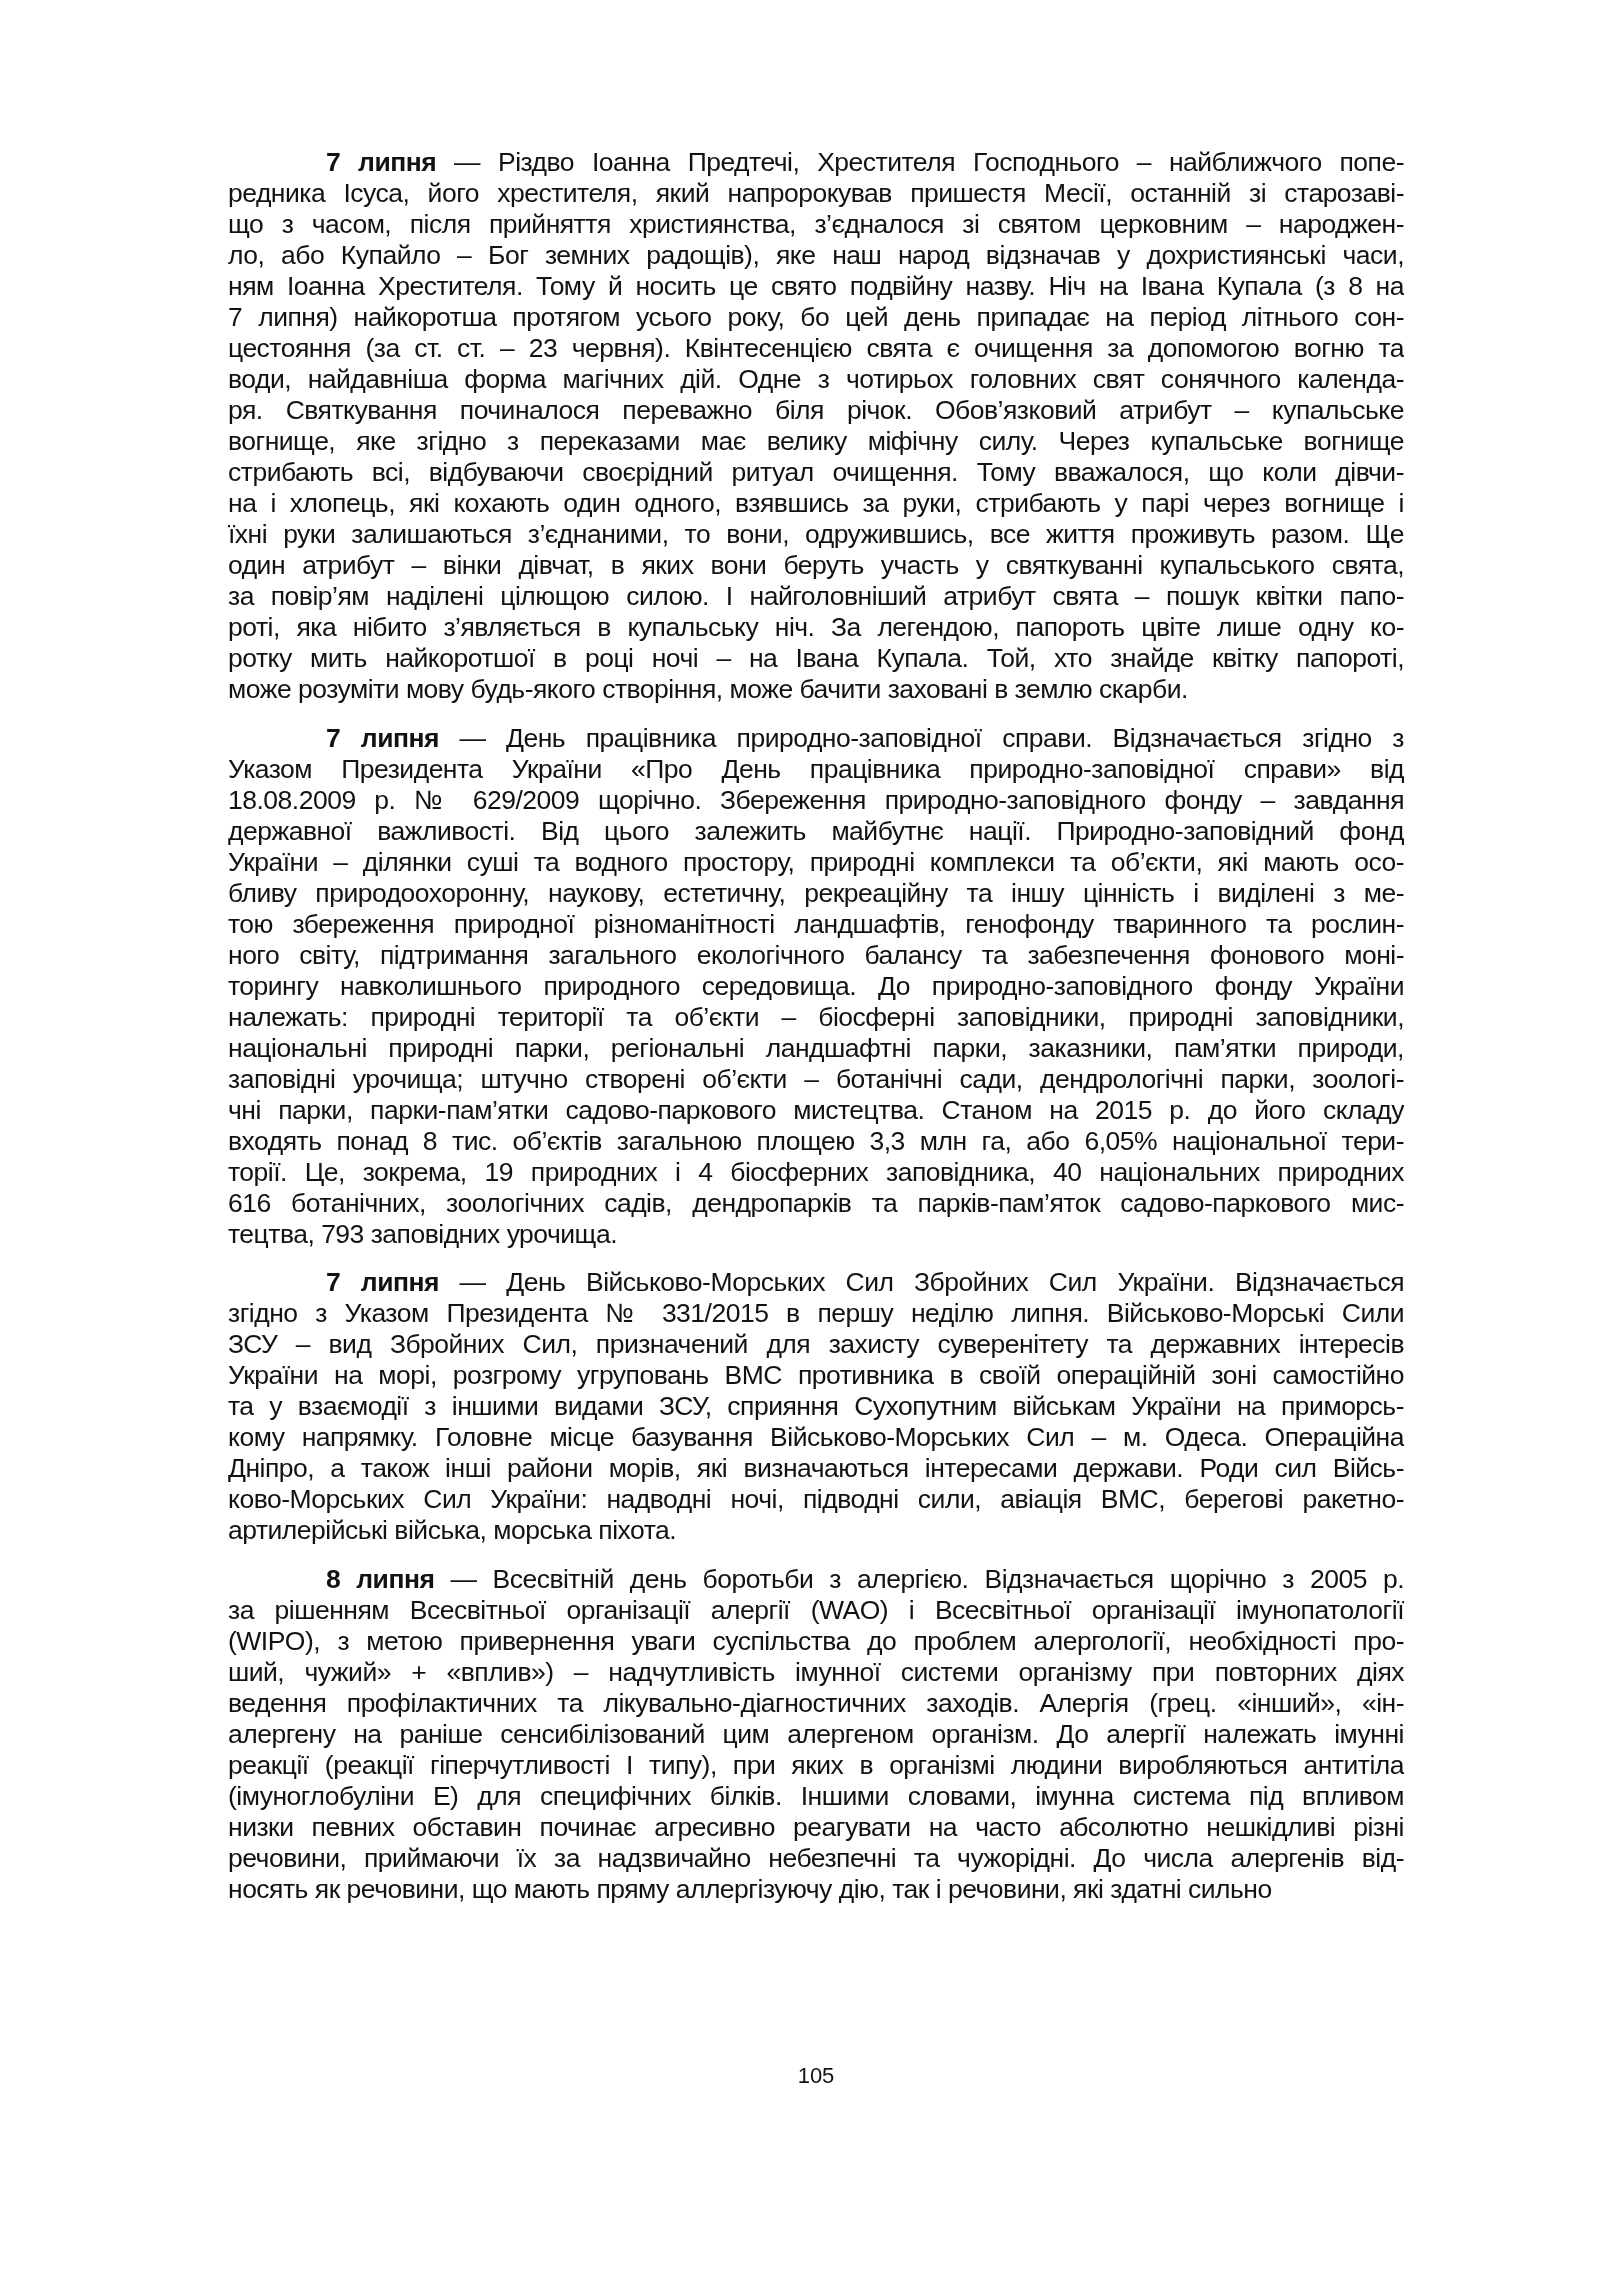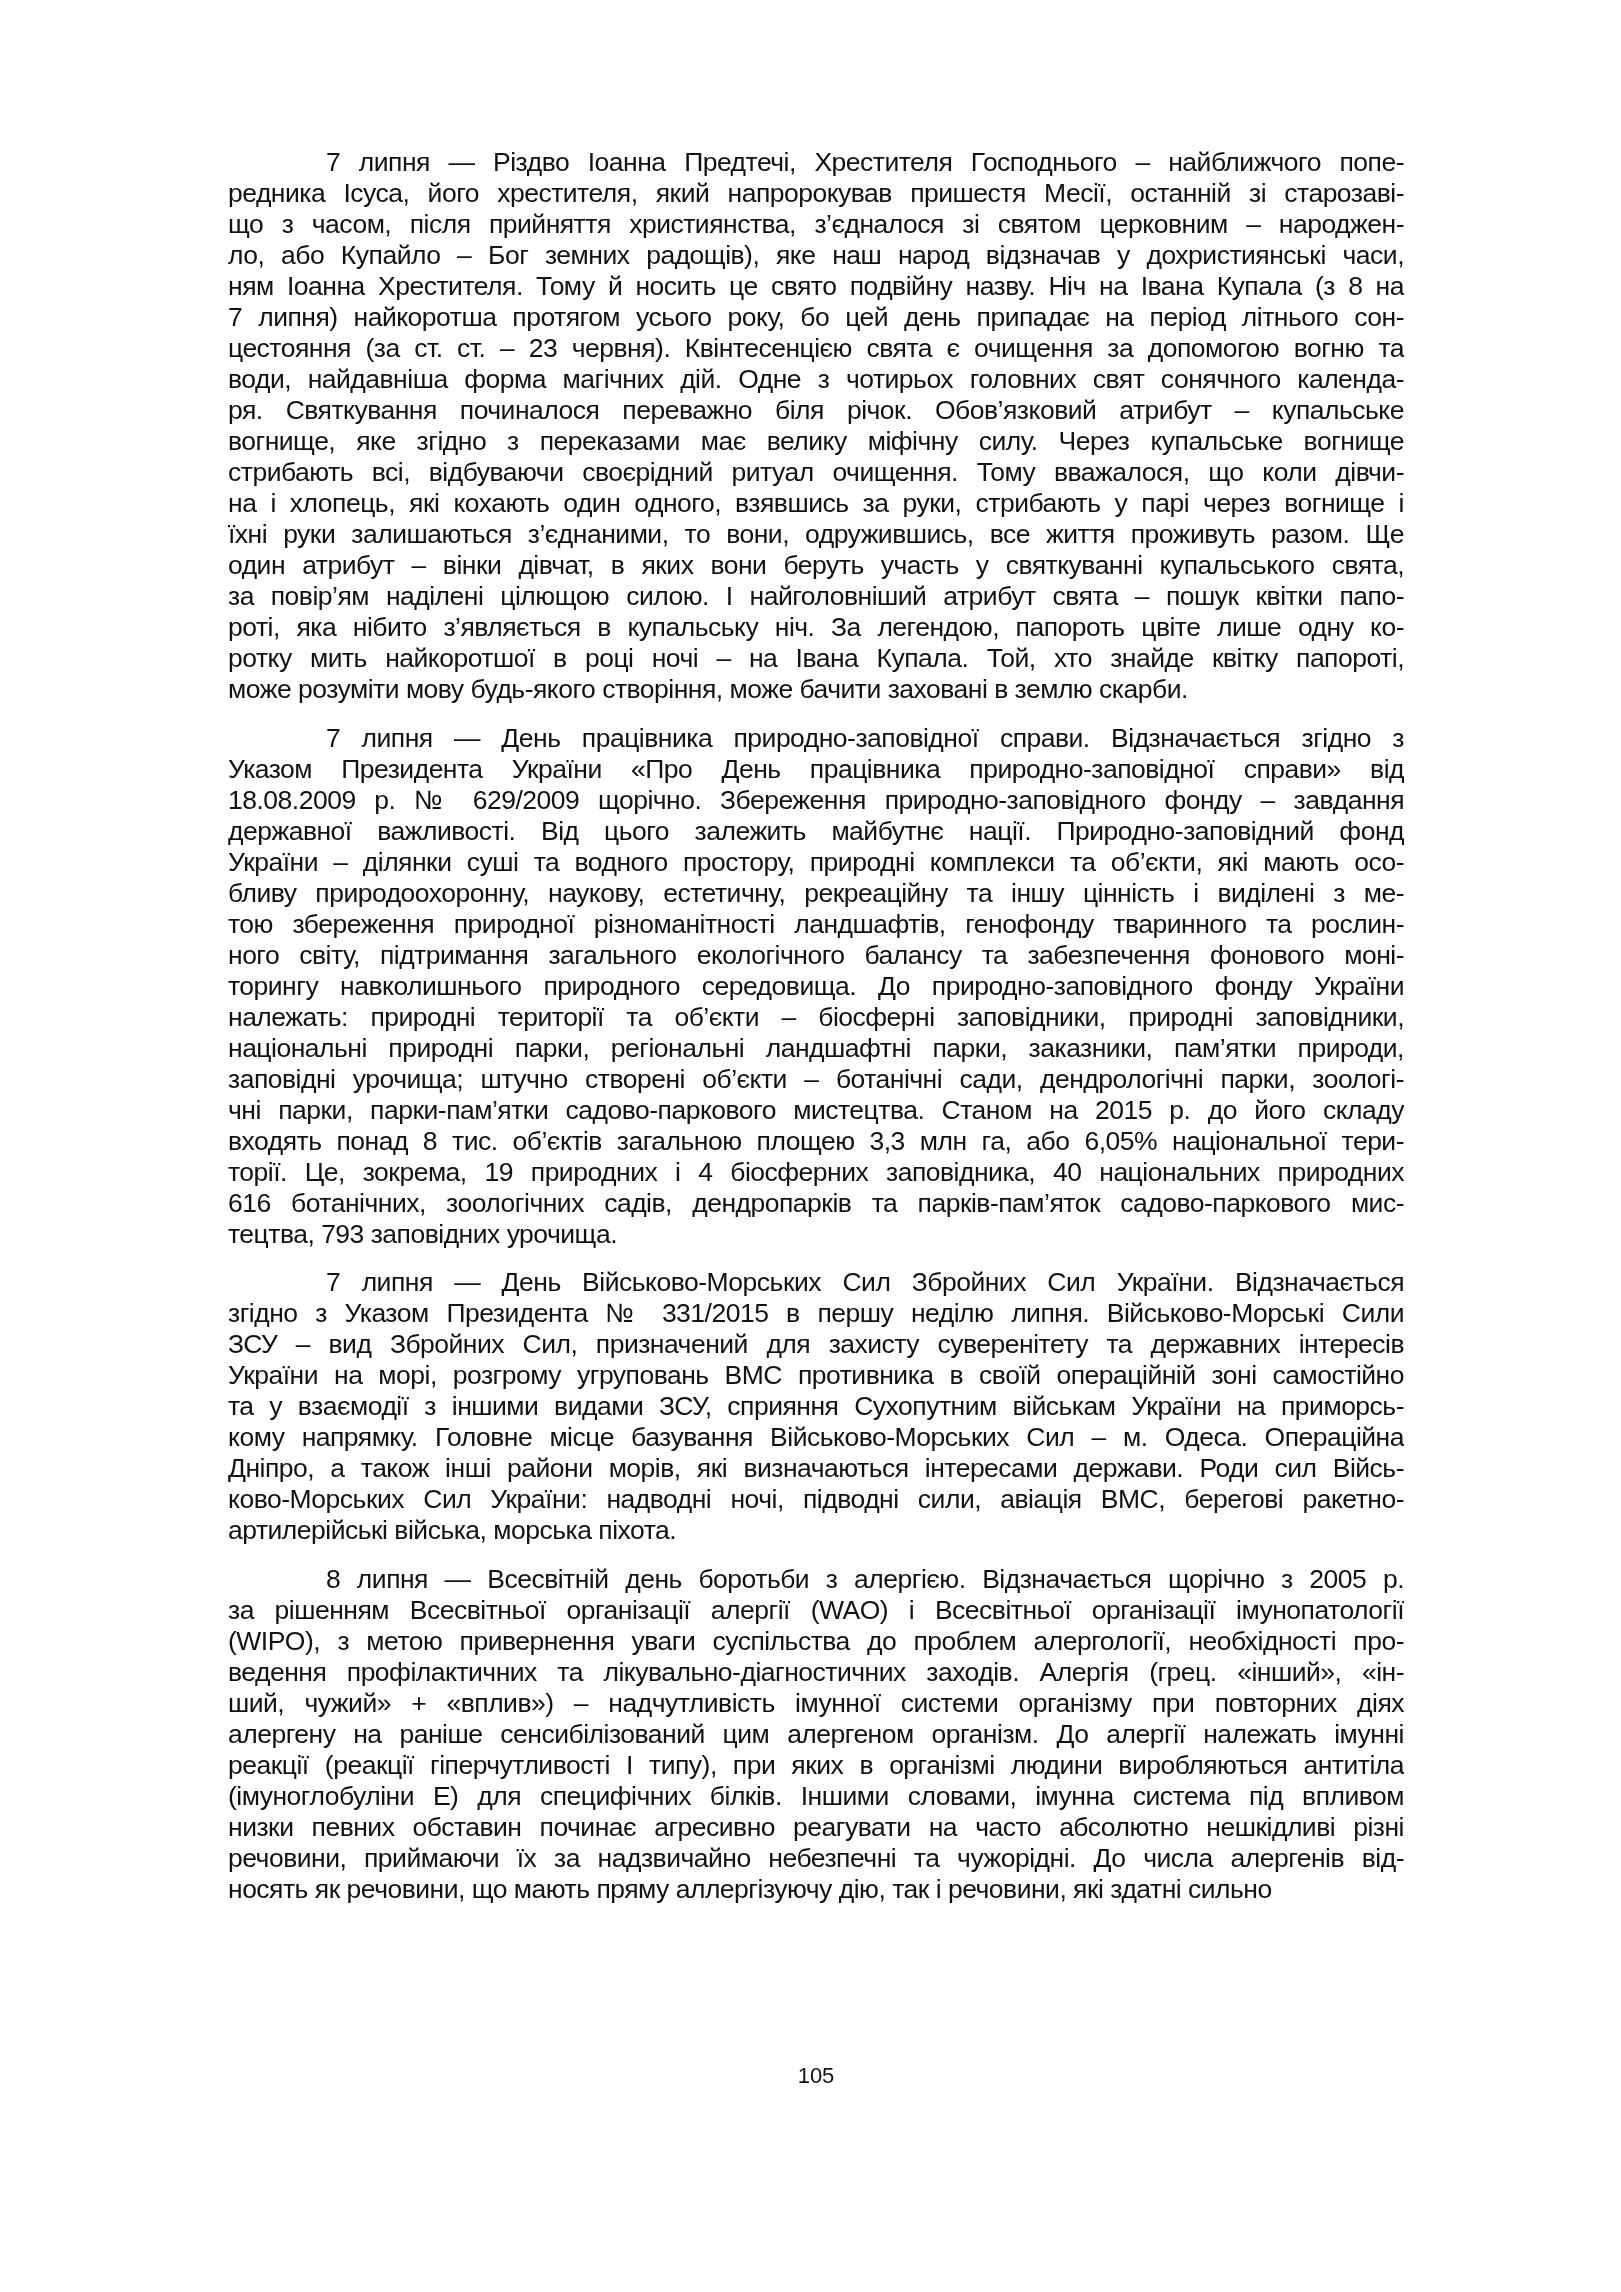--- a/index.html
+++ b/index.html
@@ -24,21 +24,21 @@
   .para { margin: 0; }
   .para + .para { margin-top: 17.6px; }
   .line {
     height: 31px;
     overflow: hidden;
     text-align: justify;
     text-align-last: justify;
   }
   .line.first { padding-left: 98px; }
   .line.last { text-align-last: left; }
-  .date-label { font-weight: normal; }
+  .date-label { font-weight: bold; }
   .page-number {
     position: absolute;
     top: 2063px;
     left: 228px;
     width: 1176px;
     text-align: center;
     font-size: 22px;
     letter-spacing: 0;
   }
 </style>
@@ -93,22 +93,22 @@
       <div class="line">та у взаємодії з іншими видами ЗСУ, сприяння Сухопутним військам України на приморсь-</div>
       <div class="line">кому напрямку. Головне місце базування Військово-Морських Сил – м. Одеса. Операційна</div>
       <div class="line">Дніпро, а також інші райони морів, які визначаються інтересами держави. Роди сил Війсь-</div>
       <div class="line">ково-Морських Сил України: надводні ночі, підводні сили, авіація ВМС, берегові ракетно-</div>
       <div class="line last">артилерійські війська, морська піхота.</div>
     </div>
     <div class="para">
       <div class="line first"><span class="date-label">8 липня</span> — Всесвітній день боротьби з алергією. Відзначається щорічно з 2005 р.</div>
       <div class="line">за рішенням Всесвітньої організації алергії (WAO) і Всесвітньої організації імунопатології</div>
       <div class="line">(WIPO), з метою привернення уваги суспільства до проблем алергології, необхідності про-</div>
+      <div class="line">ший, чужий» + «вплив») – надчутливість імунної системи організму при повторних діях</div>
       <div class="line">ведення профілактичних та лікувально-діагностичних заходів. Алергія (грец. «інший», «ін-</div>
-      <div class="line">ший, чужий» + «вплив») – надчутливість імунної системи організму при повторних діях</div>
       <div class="line">алергену на раніше сенсибілізований цим алергеном організм. До алергії належать імунні</div>
       <div class="line">реакції (реакції гіперчутливості І типу), при яких в організмі людини виробляються антитіла</div>
       <div class="line">(імуноглобуліни Е) для специфічних білків. Іншими словами, імунна система під впливом</div>
       <div class="line">низки певних обставин починає агресивно реагувати на часто абсолютно нешкідливі різні</div>
       <div class="line">речовини, приймаючи їх за надзвичайно небезпечні та чужорідні. До числа алергенів від-</div>
       <div class="line last">носять як речовини, що мають пряму аллергізуючу дію, так і речовини, які здатні сильно</div>
     </div>
   </main>
 
 <footer class="page-number">105</footer>

